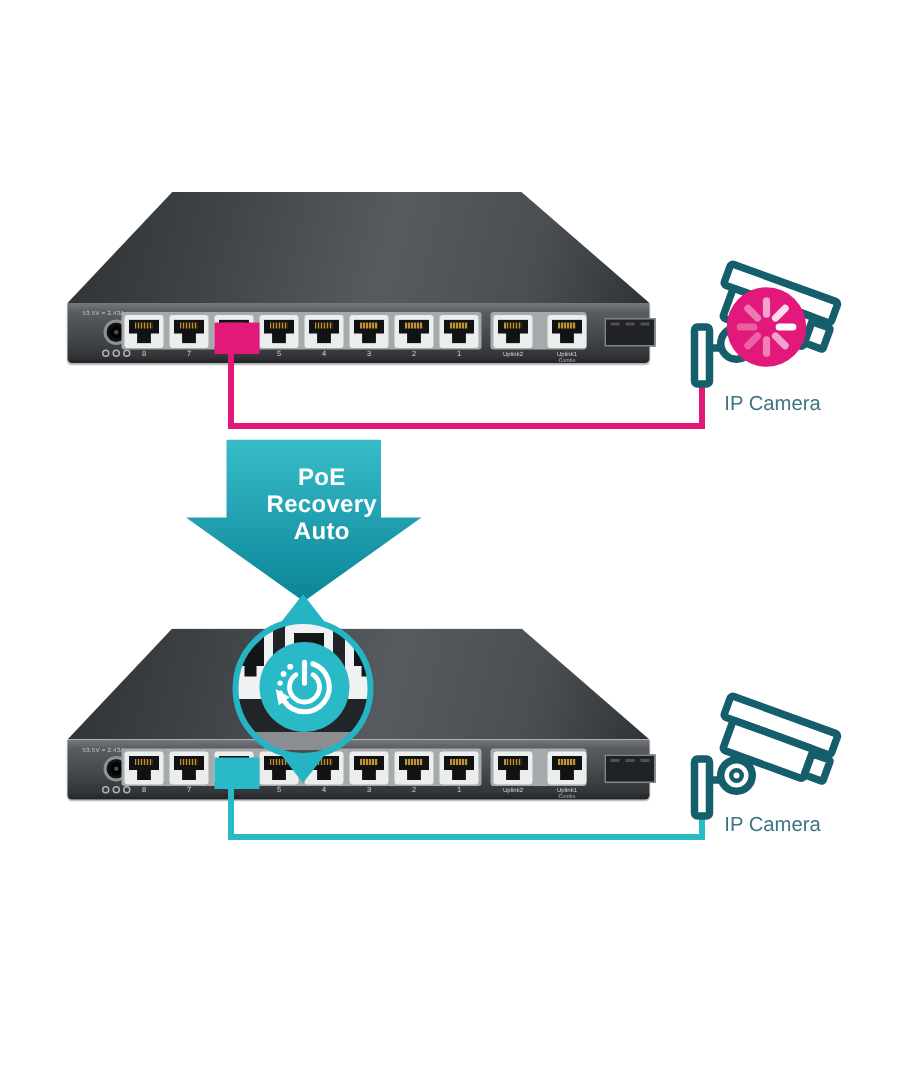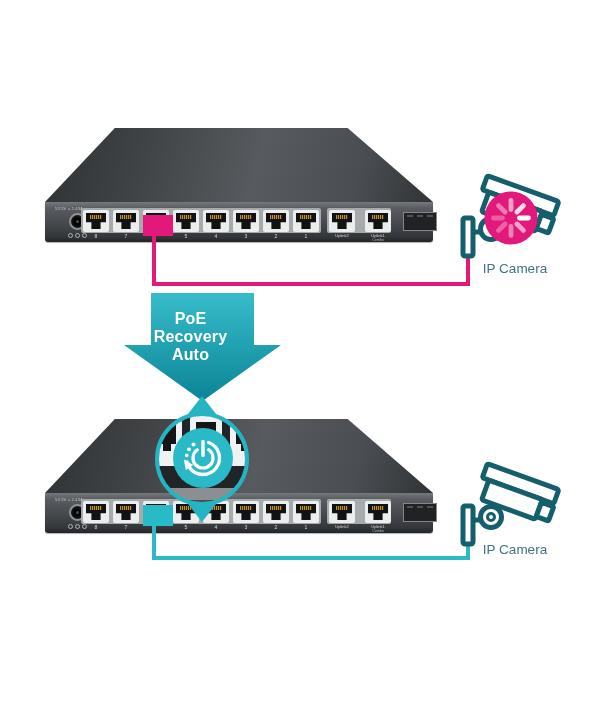--- a/index.html
+++ b/index.html
@@ -37,21 +37,21 @@
   .sfp::before{content:"";position:absolute;left:3px;right:3px;top:2px;border-top:2px dashed #4e5256;}
 
   
   .hl{position:absolute;width:30px;height:21px;}
   .pink{background:#e2197a;}
   .teal{background:#29b9c7;}
   .cable{position:absolute;}
 
   
   .arrow-svg{position:absolute;left:124px;top:293px;}
-  .arrow-text{position:absolute;left:112px;top:310px;width:157px;text-align:center;
+  .arrow-text{position:absolute;left:136px;top:310px;width:157px;text-align:center;
     color:#fff;font-weight:bold;font-size:16px;line-height:18px;letter-spacing:.2px;}
 
   
   .pin-svg{position:absolute;left:140px;top:392px;}
 
   
   .cam-svg{position:absolute;}
   .cam-label{position:absolute;width:120px;text-align:center;font-size:13.5px;color:#3f7582;}
 </style>
 </head>

